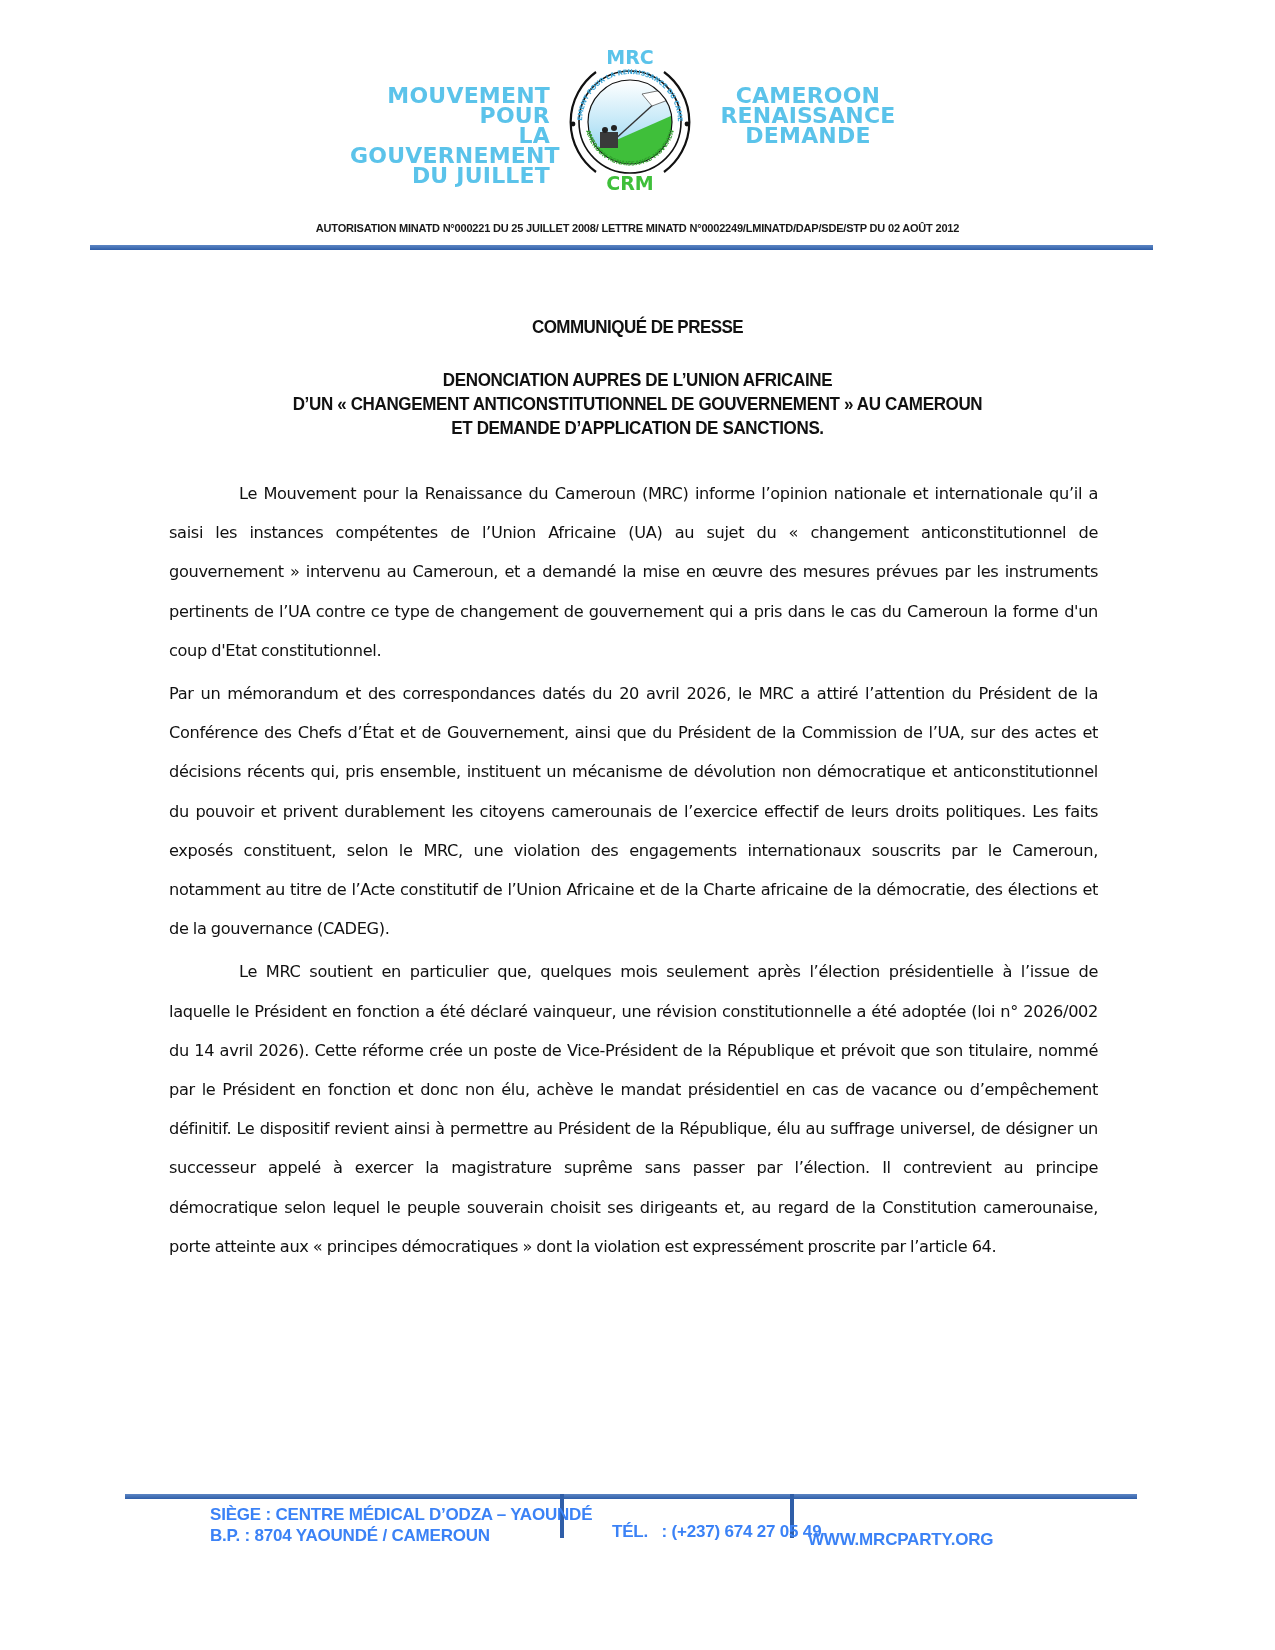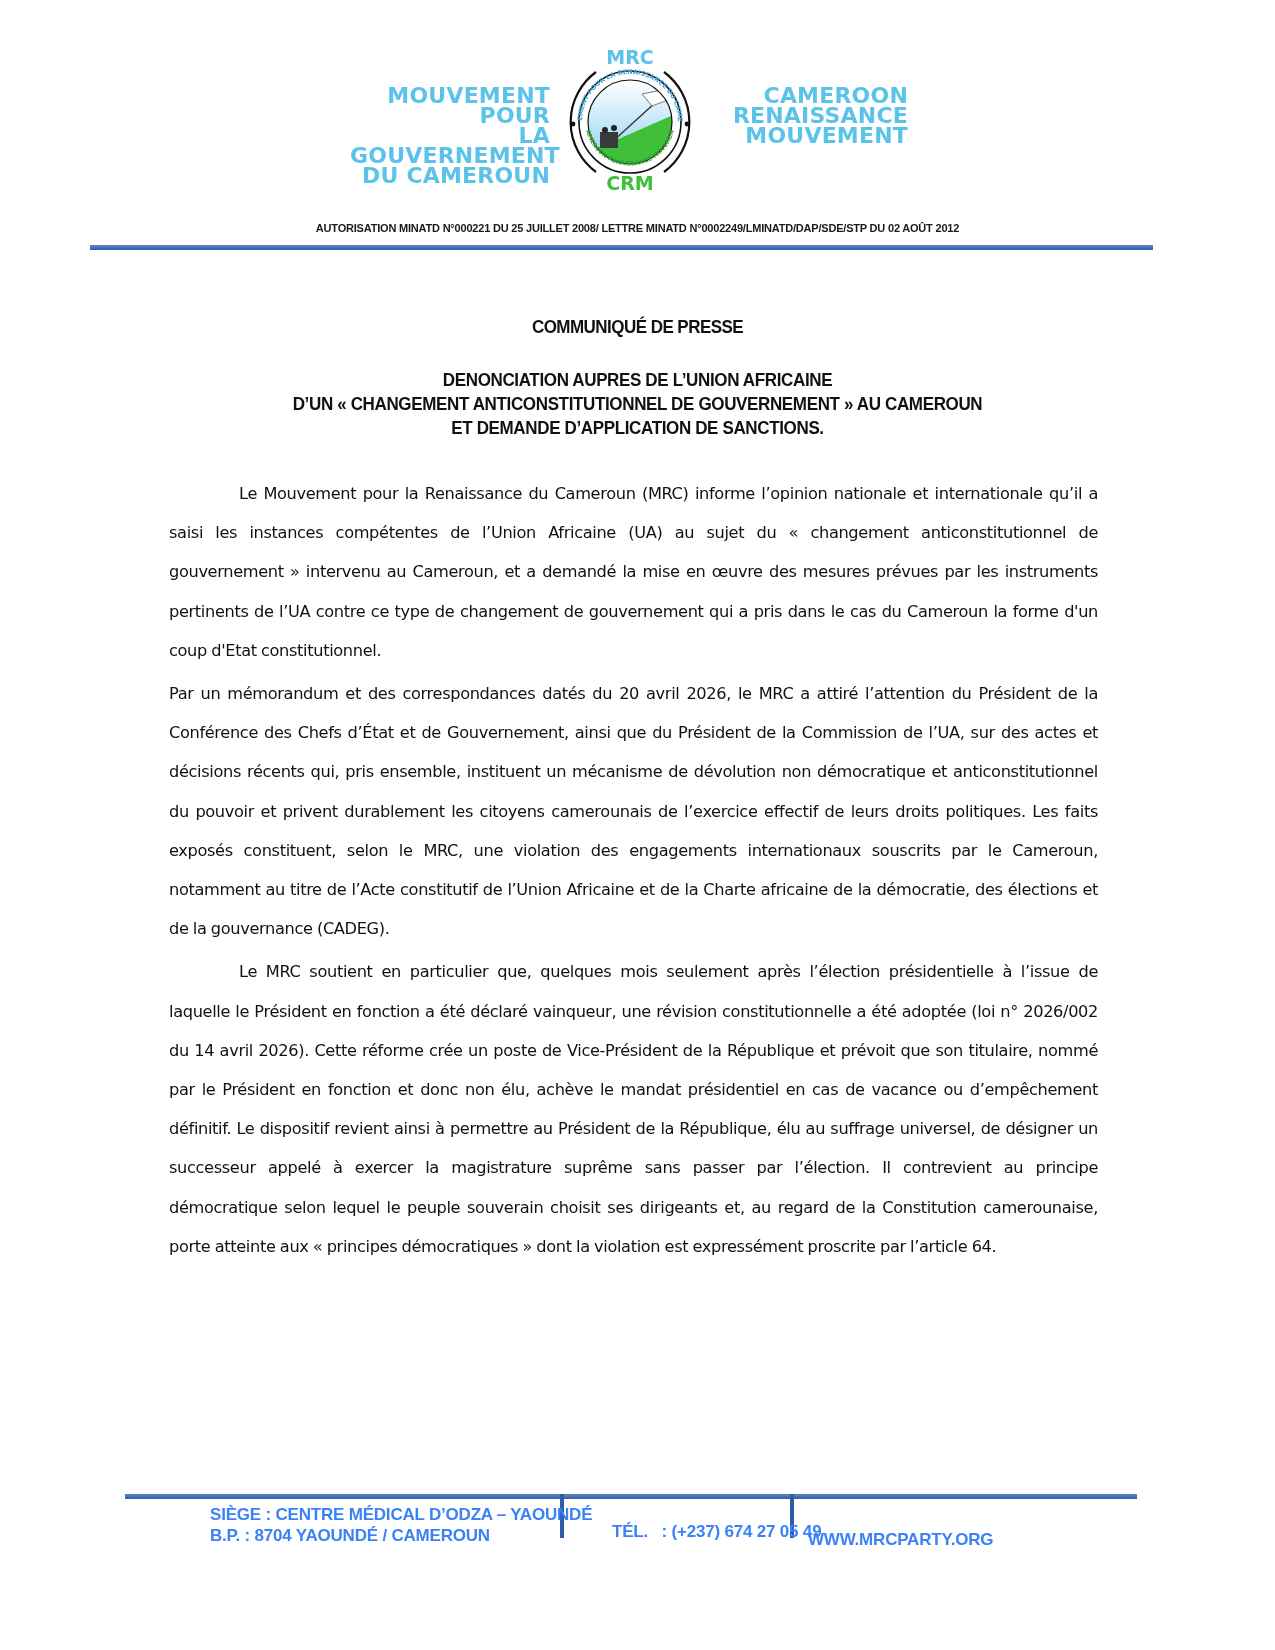--- a/index.html
+++ b/index.html
@@ -5,21 +5,21 @@
   html, body { margin: 0; padding: 0; background: #ffffff; }
   body { width: 1275px; height: 1650px; position: relative; overflow: hidden; color: #111; }
 
   
   .org-name {
     position: absolute; top: 86px; width: 200px;
     font-family: "DejaVu Sans", sans-serif; font-weight: bold;
     font-size: 22px; line-height: 20px; color: #5bc3ea; letter-spacing: 0.2px;
   }
   .org-fr { left: 350px; text-align: right; }
-  .org-en { left: 708px; text-align: right; }
+  .org-en { left: 708px; text-align: center; }
   .logo { position: absolute; left: 560px; top: 44px; width: 140px; height: 150px; }
   .auth {
     position: absolute; top: 222px; left: 0; width: 1275px; text-align: center;
     font-family: "Liberation Sans", sans-serif; font-weight: bold; font-size: 11px;
     letter-spacing: -0.2px; color: #1a1a1a;
   }
   .rule-top {
     position: absolute; left: 90px; top: 245px; width: 1063px; height: 5px;
     background: linear-gradient(to bottom, #5d86c4, #2f5ea8);
   }
@@ -52,21 +52,21 @@
     position: absolute; font-family: "Liberation Sans", sans-serif; font-weight: bold;
     font-size: 17px; color: #3b82f6; letter-spacing: -0.2px; line-height: 21px;
   }
 </style>
 </head>
 <body>
 
 <div class="org-name org-fr">
   <div>MOUVEMENT POUR</div>
   <div>LA GOUVERNEMENT</div>
-  <div>DU CAMEROUN</div>
+  <div>DU JUILLET</div>
 </div>
 
 <div class="logo">
   <svg width="140" height="150" viewBox="0 0 140 150">
     <defs>
       <linearGradient id="sky" x1="0" y1="0" x2="0" y2="1">
         <stop offset="0" stop-color="#ffffff"></stop>
         <stop offset="0.55" stop-color="#bfe6f7"></stop>
         <stop offset="1" stop-color="#7fd0ee"></stop>
       </linearGradient>
@@ -100,21 +100,21 @@
       <textPath href="#arcBot" startOffset="50%" text-anchor="middle">CAMEROON RENAISSANCE MOVEMENT</textPath>
     </text>
     <text x="70" y="20" text-anchor="middle" font-family="DejaVu Sans, sans-serif" font-weight="bold" font-size="19" fill="#5bc3ea">MRC</text>
     <text x="70" y="146" text-anchor="middle" font-family="DejaVu Sans, sans-serif" font-weight="bold" font-size="19" fill="#3fbf3a">CRM</text>
   </svg>
 </div>
 
 <div class="org-name org-en">
   <div>CAMEROON</div>
   <div>RENAISSANCE</div>
-  <div>MOUVEMENT</div>
+  <div>DEMANDE</div>
 </div>
 
 <div class="auth">AUTORISATION MINATD N°000221 DU 25 JUILLET 2008/ LETTRE MINATD N°0002249/LMINATD/DAP/SDE/STP DU 02 AOÛT 2012</div>
 <div class="rule-top"></div>
 
 <div class="press-title">COMMUNIQUÉ DE PRESSE</div>
 
 <div class="heading">
   <div class="heading-line">DENONCIATION AUPRES DE L’UNION AFRICAINE</div>
   <div class="heading-line">D’UN « CHANGEMENT ANTICONSTITUTIONNEL DE GOUVERNEMENT » AU CAMEROUN</div>

